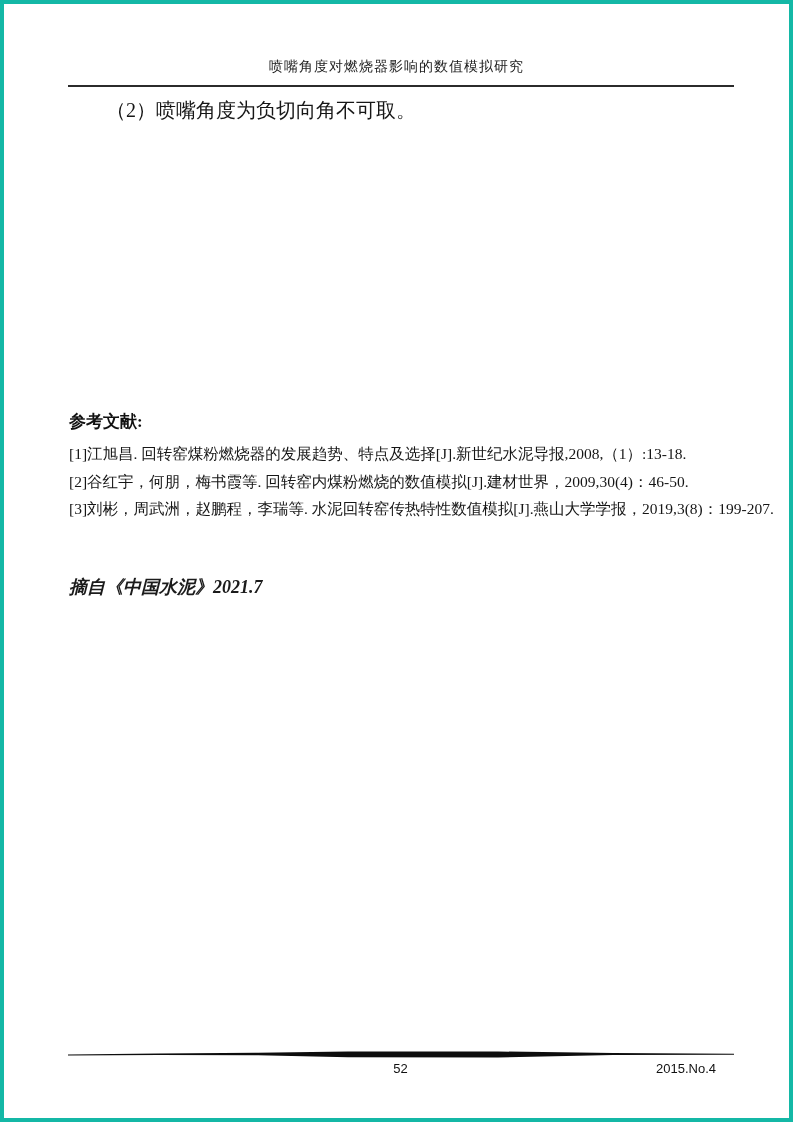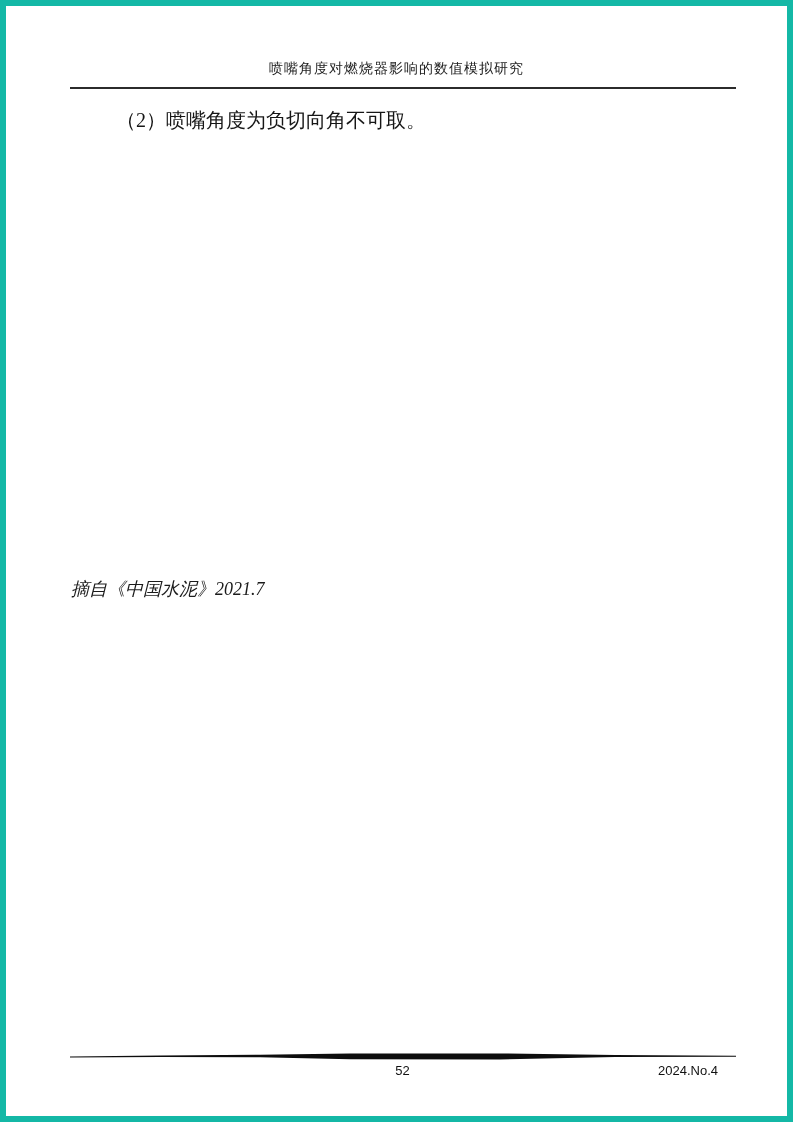--- a/index.html
+++ b/index.html
@@ -4,61 +4,61 @@
 <style>
   html,body{margin:0;padding:0;background:#ffffff;}
   .page{
     position:relative;
     width:793px;height:1122px;
     background:#ffffff;
     overflow:hidden;
     font-family:"Liberation Serif","DejaVu Serif",serif;
     color:#161616;
     box-sizing:border-box;
-    border:6px solid #14b8a6;
+    border:4px solid #14b8a6;
   }
   
   .running-title{
     position:absolute;top:53px;left:0;right:0;
     text-align:center;
     font-size:14px;line-height:20px;
     letter-spacing:1px;
     color:#1c1c1c;
   }
   .header-rule{
     position:absolute;top:81px;left:64px;width:666px;height:0;
     border-top:2px solid #2b2b2b;
   }
   
   .article-body{
     position:absolute;top:88px;left:65px;width:665px;
     font-size:20px;line-height:37px;
     text-align:justify;
   }
-  .body-para{margin:8px;text-indent:1.85em;font-family:Liberation Serif, serif;}
+  .body-para{margin:0;text-indent:1.85em;font-family:Liberation Serif, serif;}
   
   .references{
     position:absolute;top:406px;left:65px;width:672px;
   }
   .references-heading{
     margin:0 0 6px 0;
     font-size:17px;line-height:24px;
     font-weight:bold;color:#111;
   }
   .ref-item{
     margin:0;
     font-size:15.5px;line-height:27.5px;
     text-align:left;
     white-space:nowrap;
   }
   
   .source-note{
     position:absolute;top:570px;left:65px;width:600px;
     margin:0;
-    font-style:italic;font-weight:normal;
+    font-style:italic;font-weight:bold;
     font-size:18px;line-height:26px;
     color:#1b1b1b;
   }
   
   .footer-bar{
     position:absolute;top:1046px;left:64px;
     width:666px;height:9px;display:block;
   }
   .footer-row{
     position:absolute;top:1057px;left:0;width:793px;height:20px;
@@ -79,27 +79,33 @@
 <div class="page">
 
   <div class="running-title">喷嘴角度对燃烧器影响的数值模拟研究</div>
 
   <div class="header-rule"></div>
 
   <div class="article-body">
     <p class="body-para">（2）喷嘴角度为负切向角不可取。</p>
   </div>
 
+  <div class="references">
+    <h3 class="references-heading">参考文献:</h3>
+    <p class="ref-item">[1]江旭昌. 回转窑煤粉燃烧器的发展趋势、特点及选择[J].新世纪水泥导报,2008,（1）:13-18.</p>
+    <p class="ref-item">[2]谷红宇，何朋，梅书霞等. 回转窑内煤粉燃烧的数值模拟[J].建材世界，2009,30(4)：46-50.</p>
+    <p class="ref-item">[3]刘彬，周武洲，赵鹏程，李瑞等. 水泥回转窑传热特性数值模拟[J].燕山大学学报，2019,3(8)：199-207.</p>
+  </div>
 
   <p class="source-note">摘自《中国水泥》2021.7</p>
 
   <svg class="footer-bar" viewBox="0 0 666 9" preserveAspectRatio="none" aria-hidden="true">
     <polygon fill="#0d0d0d" points="
       0,4.4 90,3.4 190,2.7 280,1.6 430,1.5 545,2.9 666,3.7
       666,4.7 545,4.9 430,7.4 280,7.3 190,5.2 90,5.0 0,5.4"></polygon>
   </svg>
 
   <div class="footer-row">
     <span class="page-number">52</span>
-    <span class="issue-number">2024.No.4</span>
+    <span class="issue-number">2015.No.4</span>
   </div>
 
 </div>
 
 </body></html>

